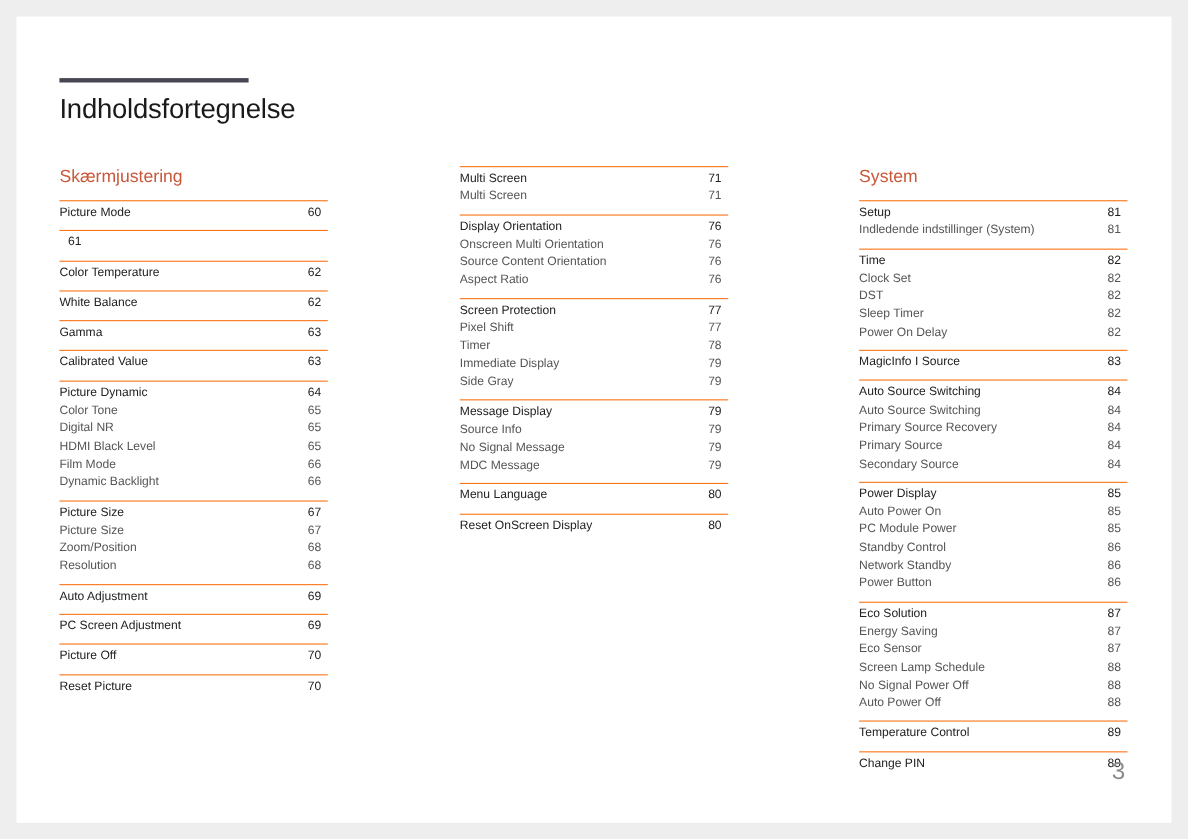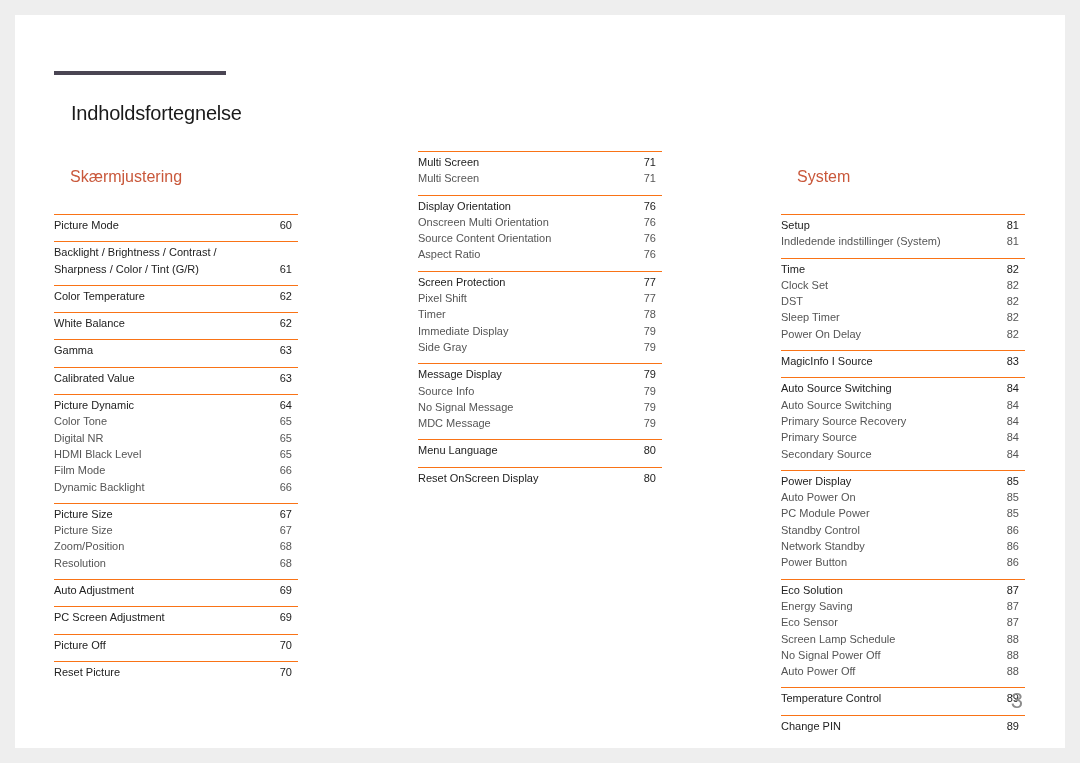--- a/index.html
+++ b/index.html
@@ -14,31 +14,31 @@
     width: 1050px; height: 733px;
     background: #ffffff;
   }
   .top-bar {
     position: absolute; left: 39px; top: 56px;
     width: 172px; height: 4px;
     background: #4a4553;
   }
   .page-title {
     position: absolute; left: 39px; top: 70px;
-    font-size: 20px; color: #1a1a1a; letter-spacing: -0.2px;
-    margin: 17px; font-weight: normal;
+    font-size: 25px; color: #1a1a1a; letter-spacing: -0.2px;
+    margin: 0; font-weight: normal;
   }
   .col {
     position: absolute; top: 136px; width: 244px;
   }
   .col-1 { left: 39px; }
   .col-2 { left: 403px; }
   .col-3 { left: 766px; }
   .col-heading {
-    font-size: 16px; color: #c9583b; margin: 16px; font-weight: normal;
+    font-size: 16px; color: #c9583b; margin: 0; font-weight: normal;
     height: 31px; line-height: 20px;
   }
   .group {
     border-top: 1px solid #f97316;
     padding: 2px 0 8px 0;
   }
   .row {
     display: flex; justify-content: space-between; align-items: flex-end;
     font-size: 11px; line-height: 16.3px;
     color: #555555;
@@ -62,22 +62,20 @@
     <h2 class="col-heading">Skærmjustering</h2>
     <div class="groups">
         <div class="group">
           <div class="row main">
             <span class="label">Picture Mode</span>
             <span class="page-num">60</span>
           </div>
         </div>
         <div class="group">
           <div class="row main">
-            <span class="label">Backlight / Brightness / Contrast /
-Sharpness / Color / Tint (G/R)</span>
             <span class="page-num">61</span>
           </div>
         </div>
         <div class="group">
           <div class="row main">
             <span class="label">Color Temperature</span>
             <span class="page-num">62</span>
           </div>
         </div>
         <div class="group">

